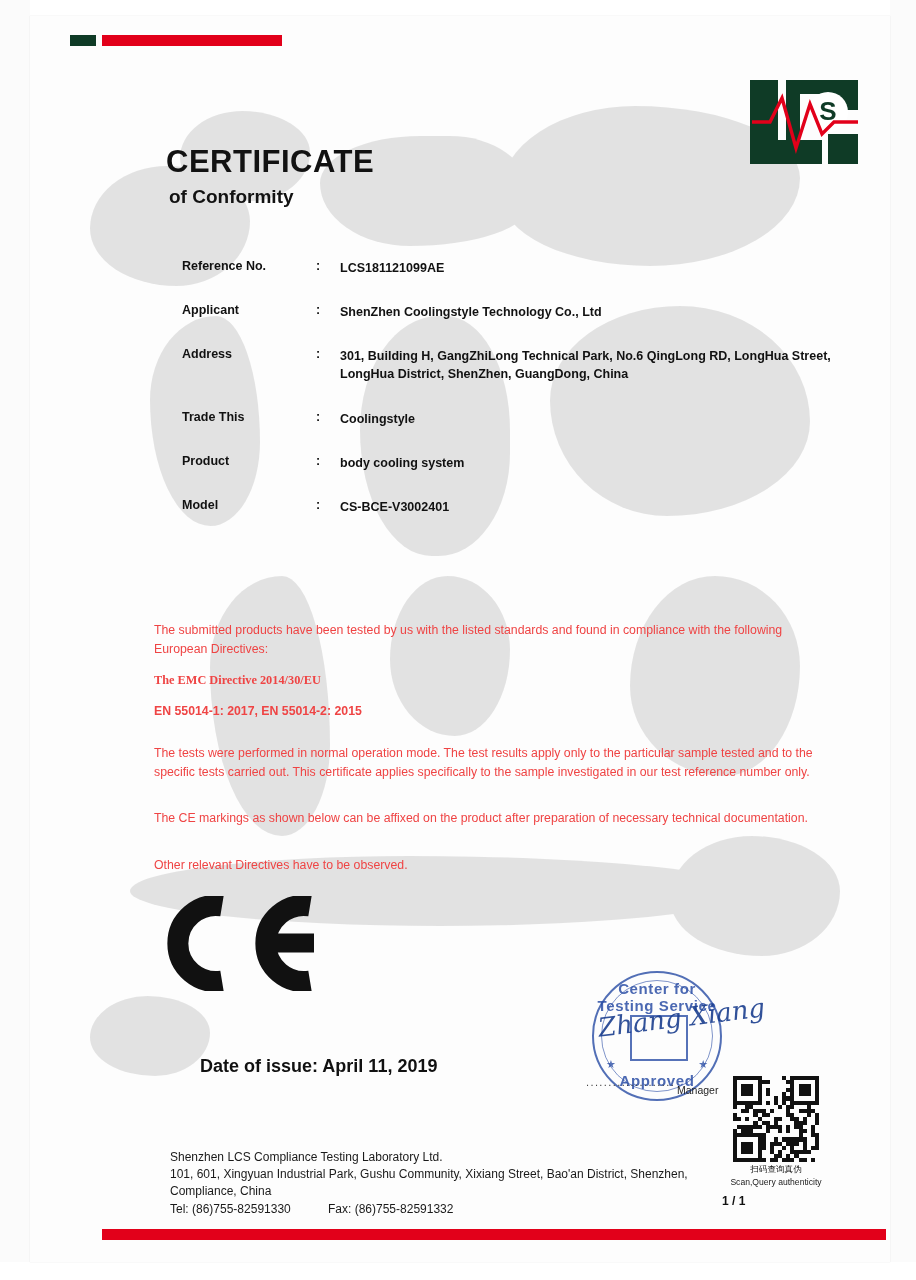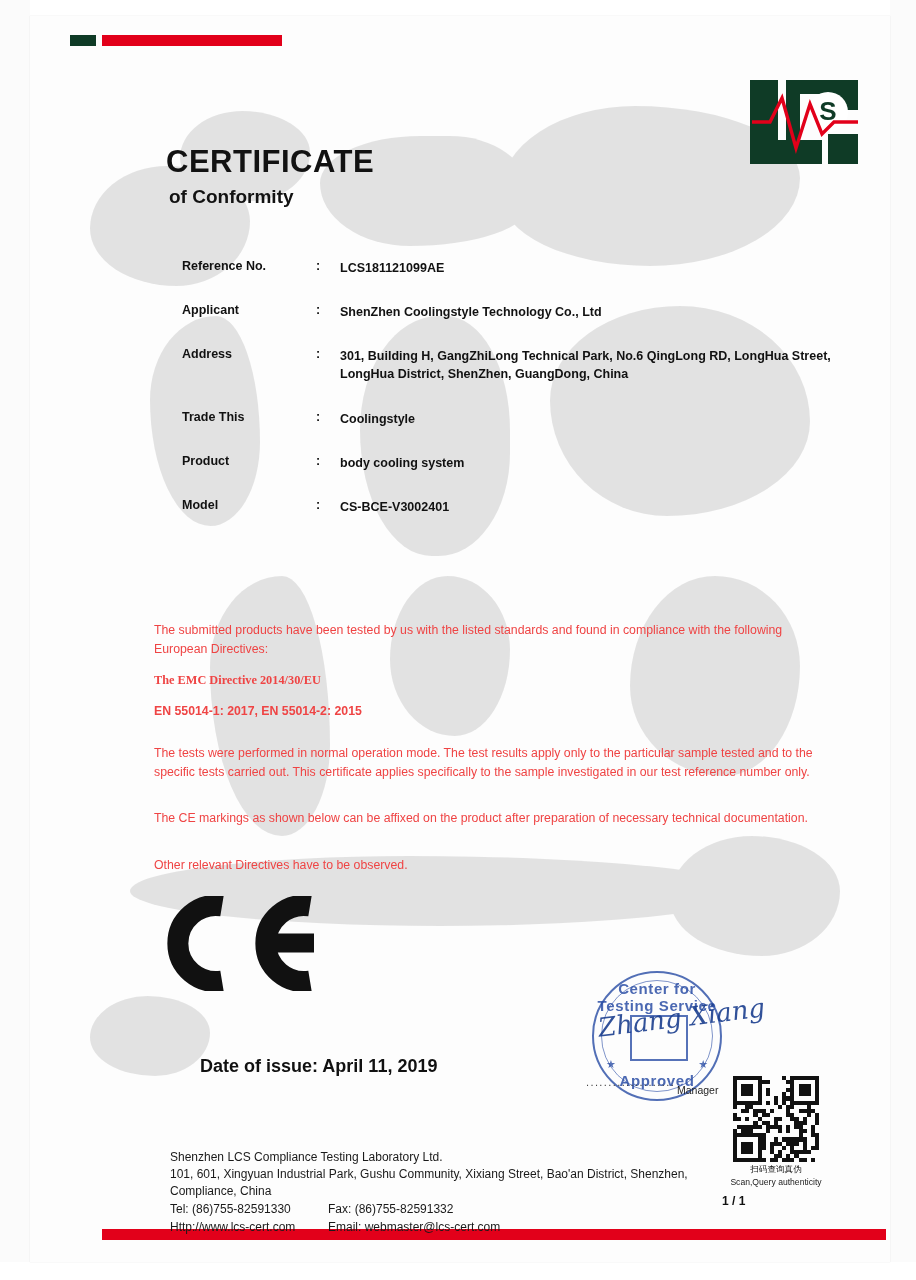--- a/index.html
+++ b/index.html
@@ -852,22 +852,18 @@
     </div>
 
     <div class="footer">
       <div>Shenzhen LCS Compliance Testing Laboratory Ltd.</div>
       <div>101, 601, Xingyuan Industrial Park, Gushu Community, Xixiang Street, Bao'an District, Shenzhen,</div>
       <div>Compliance, China</div>
       <div class="footer-cols">
         <div class="c1">Tel: (86)755-82591330</div>
         <div>Fax: (86)755-82591332</div>
       </div>
-      <div class="footer-cols">
-        <div class="c1">Http://www.lcs-cert.com</div>
-        <div>Email: webmaster@lcs-cert.com</div>
-      </div>
     </div>
 
     <div class="pageno">1 / 1</div>
 
   </div>
 </div>
 
 </body></html>

